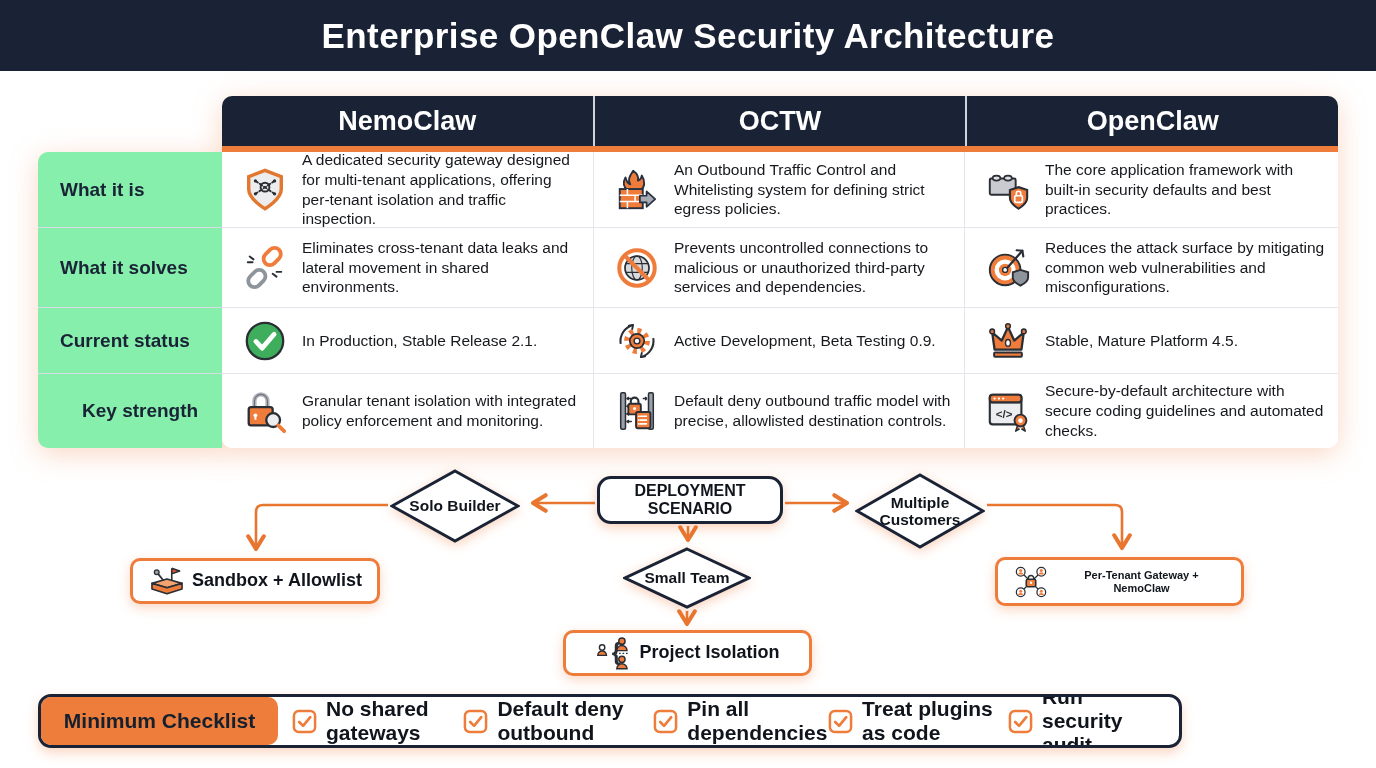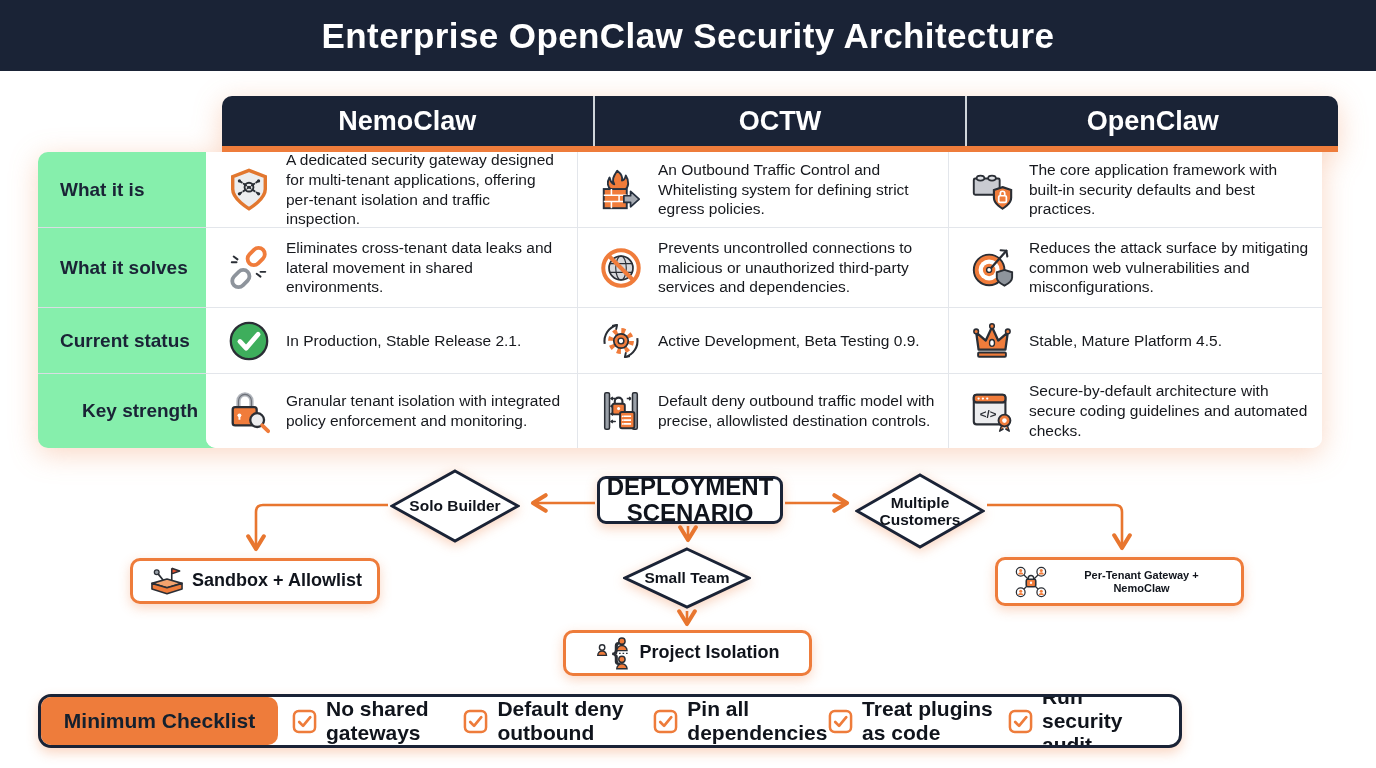--- a/index.html
+++ b/index.html
@@ -20,36 +20,36 @@
   .col-header:first-child { border-top-left-radius:10px; }
   .col-header:last-child { border-top-right-radius:10px; border-right:none; }
   .orange-bar { position:absolute; left:184px; top:50px; width:1116px; height:6px; background:#EE7C3B; }
 
   .row-col { position:absolute; left:0; top:56px; width:184px; height:296px; background:#86efac;
              border-radius:10px 0 0 10px; display:grid; grid-template-rows:76px 80px 66px 74px; }
   .row-header { display:flex; align-items:center; padding-left:22px; font-size:19px; font-weight:bold;
                 color:#1A2336; border-bottom:1px solid #D9DDE3; }
   .row-header:last-child { border-bottom:none;padding-left:44px; }
 
-  .body-grid { position:absolute; left:168px; top:56px; width:1116px; height:296px; background:#fff;
+  .body-grid { position:absolute; left:184px; top:56px; width:1116px; height:296px; background:#fff;
                display:grid; grid-template-columns:372px 371px 373px; grid-template-rows:76px 80px 66px 74px;
                border-radius:0 0 10px 10px; overflow:hidden; }
   .cell { display:flex; align-items:center; gap:14px; padding:6px 12px 6px 20px;
           border-bottom:1px solid #E3E6EB; border-right:1px solid #E3E6EB; background:#fff; }
   .cell:nth-child(3n) { border-right:none; }
   .cell:nth-child(n+10) { border-bottom:none; }
   .cell p { font-size:15.5px; color:#16181d; line-height:1.27; }
   .icon { width:46px; height:46px; flex-shrink:0; }
 
   
   .flow-svg { position:absolute; left:0; top:0; width:1376px; height:768px; pointer-events:none; z-index:1; }
   .node { position:absolute; z-index:2; }
   .root-box { left:597px; top:476px; width:186px; height:48px; background:#fff; border:3.5px solid #1A2336;
-              border-radius:9px; display:flex; align-items:center; justify-content:center; text-align:center;
-              font-size:24px; font-weight:bold; color:#10141c; line-height:1.1;
+              border-radius:14px; display:flex; align-items:center; justify-content:center; text-align:center;
+              font-size:16px; font-weight:bold; color:#10141c; line-height:1.1;
               box-shadow:0 4px 12px rgba(238,124,59,.35); }
   .diamond { display:flex; align-items:center; justify-content:center; }
   .diamond svg { position:absolute; inset:0; width:100%; height:100%; filter:drop-shadow(0 3px 6px rgba(238,124,59,.35)); }
   .diamond .dlabel { position:relative; text-align:center; font-size:15.5px; font-weight:bold; color:#10141c; line-height:1.12; width:80%; }
   .d-solo  { left:390px; top:469px; width:130px; height:74px; }
   .d-multi { left:855px; top:473px; width:130px; height:76px; }
   .d-team  { left:623px; top:547px; width:128px; height:62px; }
   .outcome { background:#fff; border:3px solid #EE7C3B; border-radius:10px; display:flex; align-items:center;
              justify-content:center; gap:6px; padding:0 14px; font-size:18px; font-weight:bold; color:#10141c;
              box-shadow:0 4px 12px rgba(238,124,59,.30); text-align:center; line-height:1.1; }

